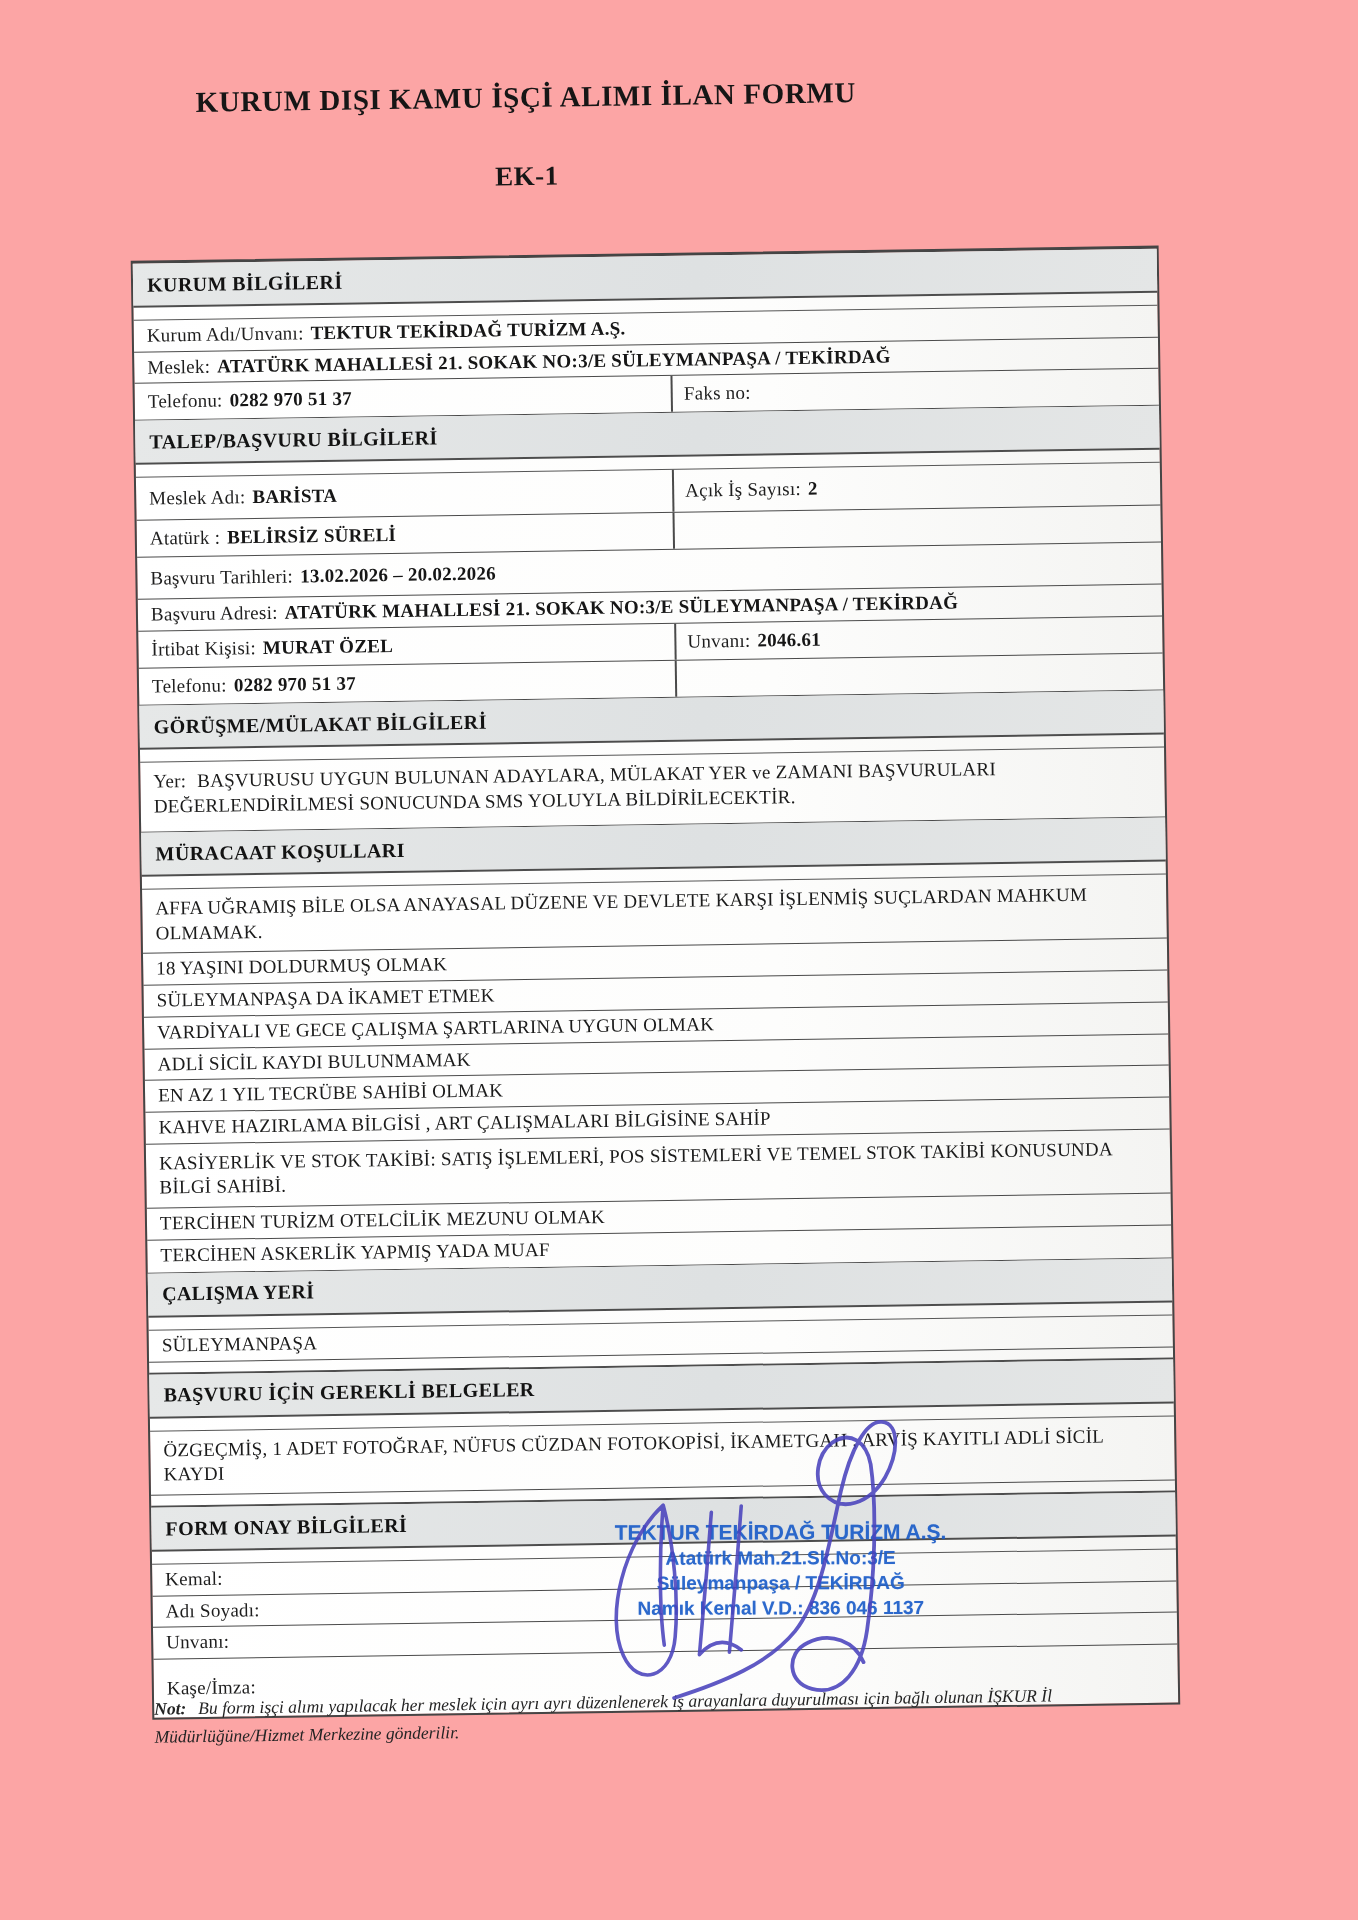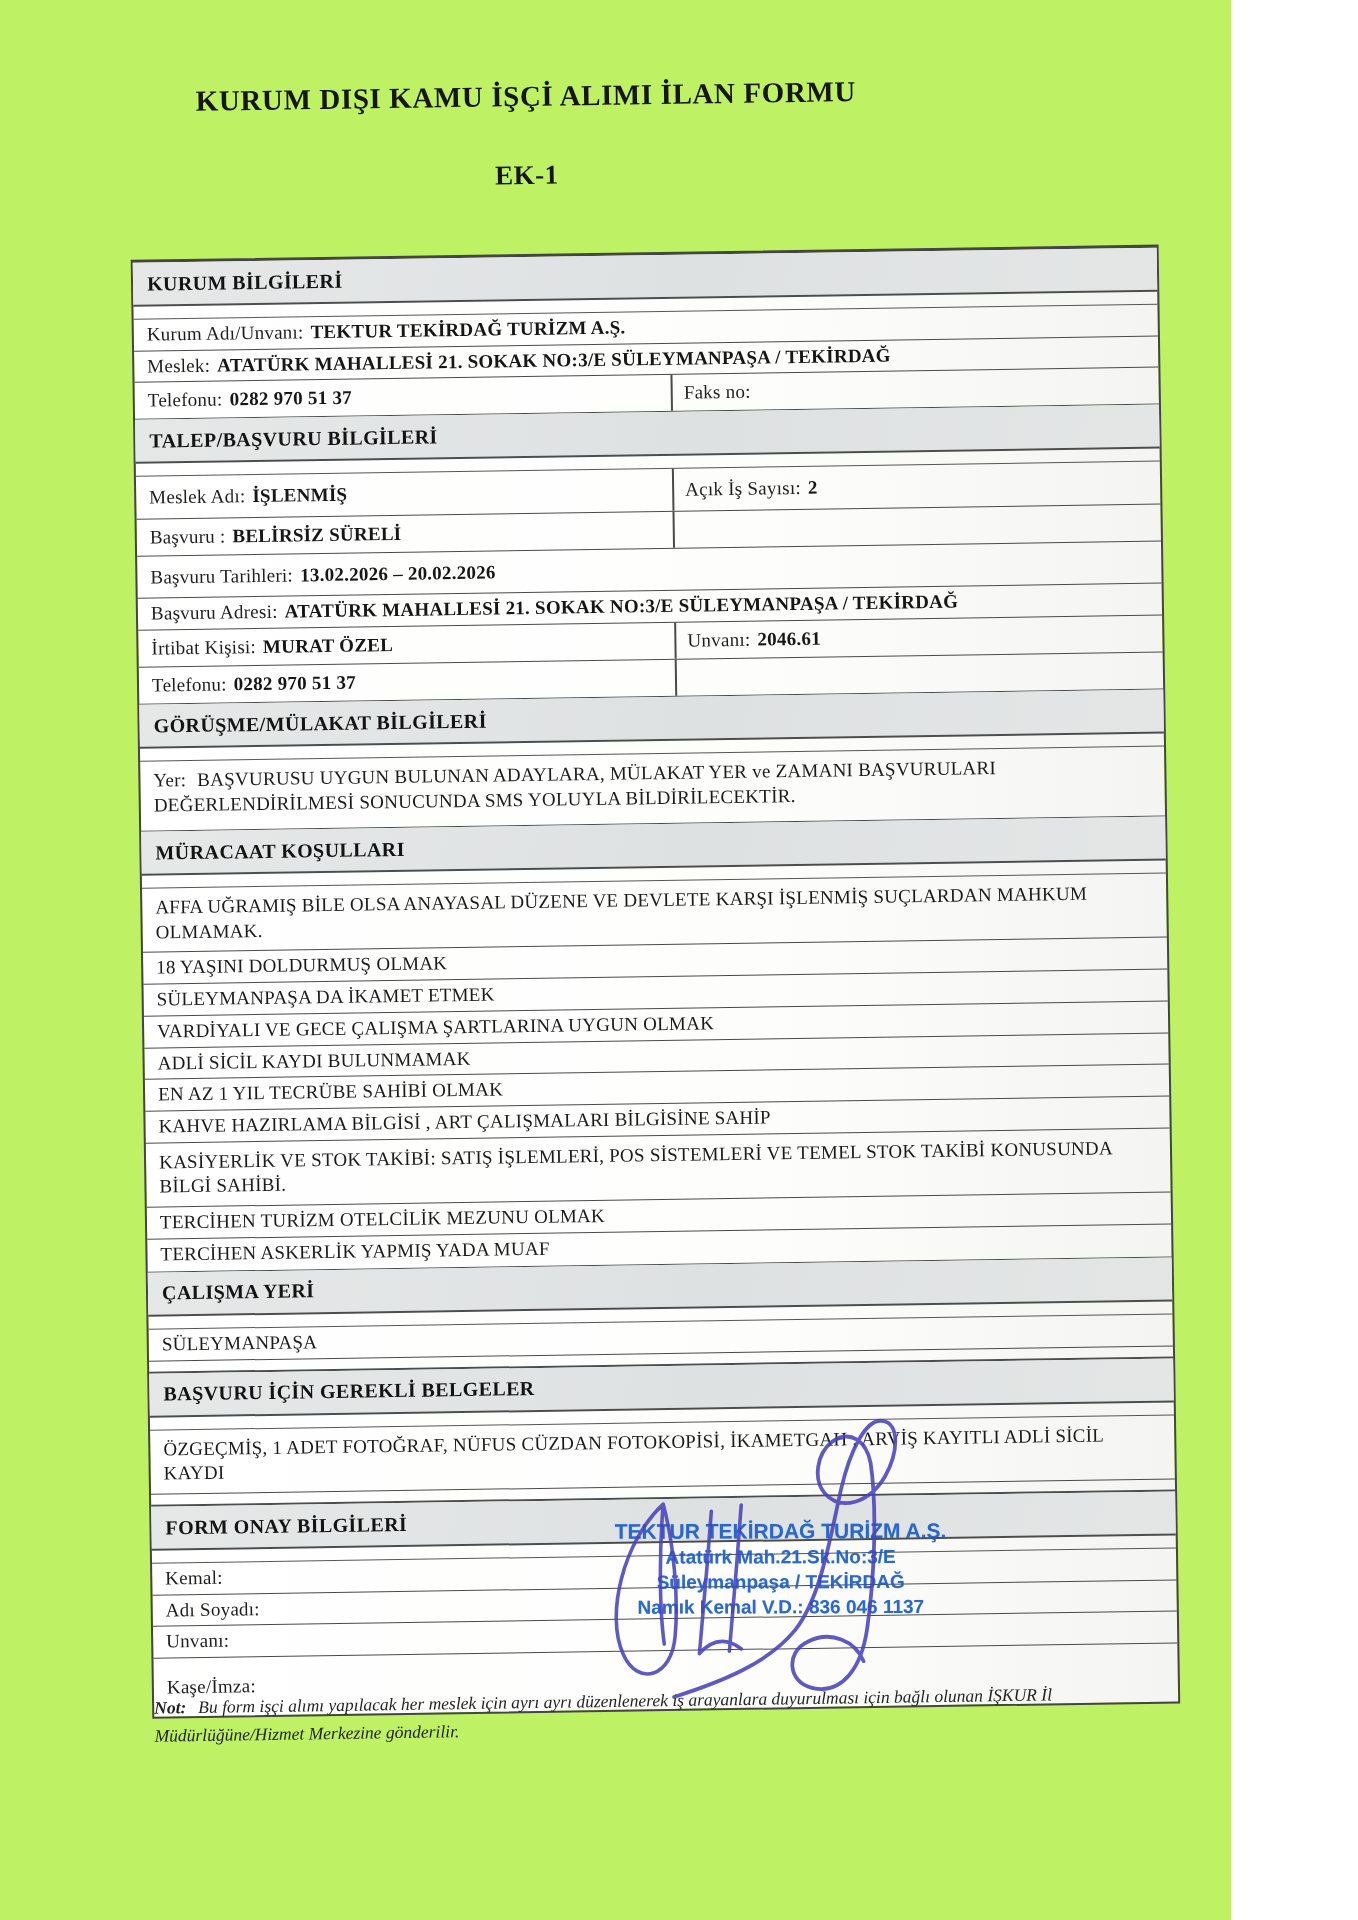--- a/index.html
+++ b/index.html
@@ -1,16 +1,16 @@
 <!DOCTYPE html>
 <html><head>
 <meta charset="utf-8">
 <style>
   html,body{margin:0;padding:0;background:#ffffff;}
-  .page{position:relative;width:1231px;height:1920px;background:#bef264;overflow:hidden;
+  .page{position:relative;width:1358px;height:1920px;background:#fca5a5;overflow:hidden;
         font-family:"Liberation Serif", serif;color:#1c1c1c;}
   .sheet{position:absolute;inset:0;transform:rotate(-0.85deg);transform-origin:54% 46%;}
 
   .doc-title{position:absolute;top:78px;left:0;width:1075px;text-align:center;
              font-size:29px;font-weight:700;letter-spacing:0.6px;color:#161616;}
   .doc-subtitle{position:absolute;top:158px;left:0;width:1075px;text-align:center;
              font-size:27px;font-weight:700;letter-spacing:0.5px;color:#161616;}
 
   .form-table{position:absolute;left:140px;top:252px;width:1028px;
               border:2.5px solid #454545;border-top-width:3px;
@@ -85,30 +85,30 @@
         <div class="cell r">
           <span class="lb">Faks no:</span>
         </div>
       </div>
 
       <div class="sec">TALEP/BAŞVURU BİLGİLERİ</div>
       <div class="spacer"></div>
       <div class="row two meslek">
         <div class="cell l">
           <span class="lb">Meslek Adı:</span>
-          <span class="vl">İŞLENMİŞ</span>
+          <span class="vl">BARİSTA</span>
         </div>
         <div class="cell r">
           <span class="lb">Açık İş Sayısı:</span>
           <span class="vl">2</span>
         </div>
       </div>
       <div class="row two">
         <div class="cell l">
-          <span class="lb">Başvuru :</span>
+          <span class="lb">Atatürk :</span>
           <span class="vl">BELİRSİZ SÜRELİ</span>
         </div>
         <div class="cell r"></div>
       </div>
       <div class="row tall">
         <span class="lb">Başvuru Tarihleri:</span>
         <span class="vl">13.02.2026 – 20.02.2026</span>
       </div>
       <div class="row">
         <span class="lb">Başvuru Adresi:</span>

